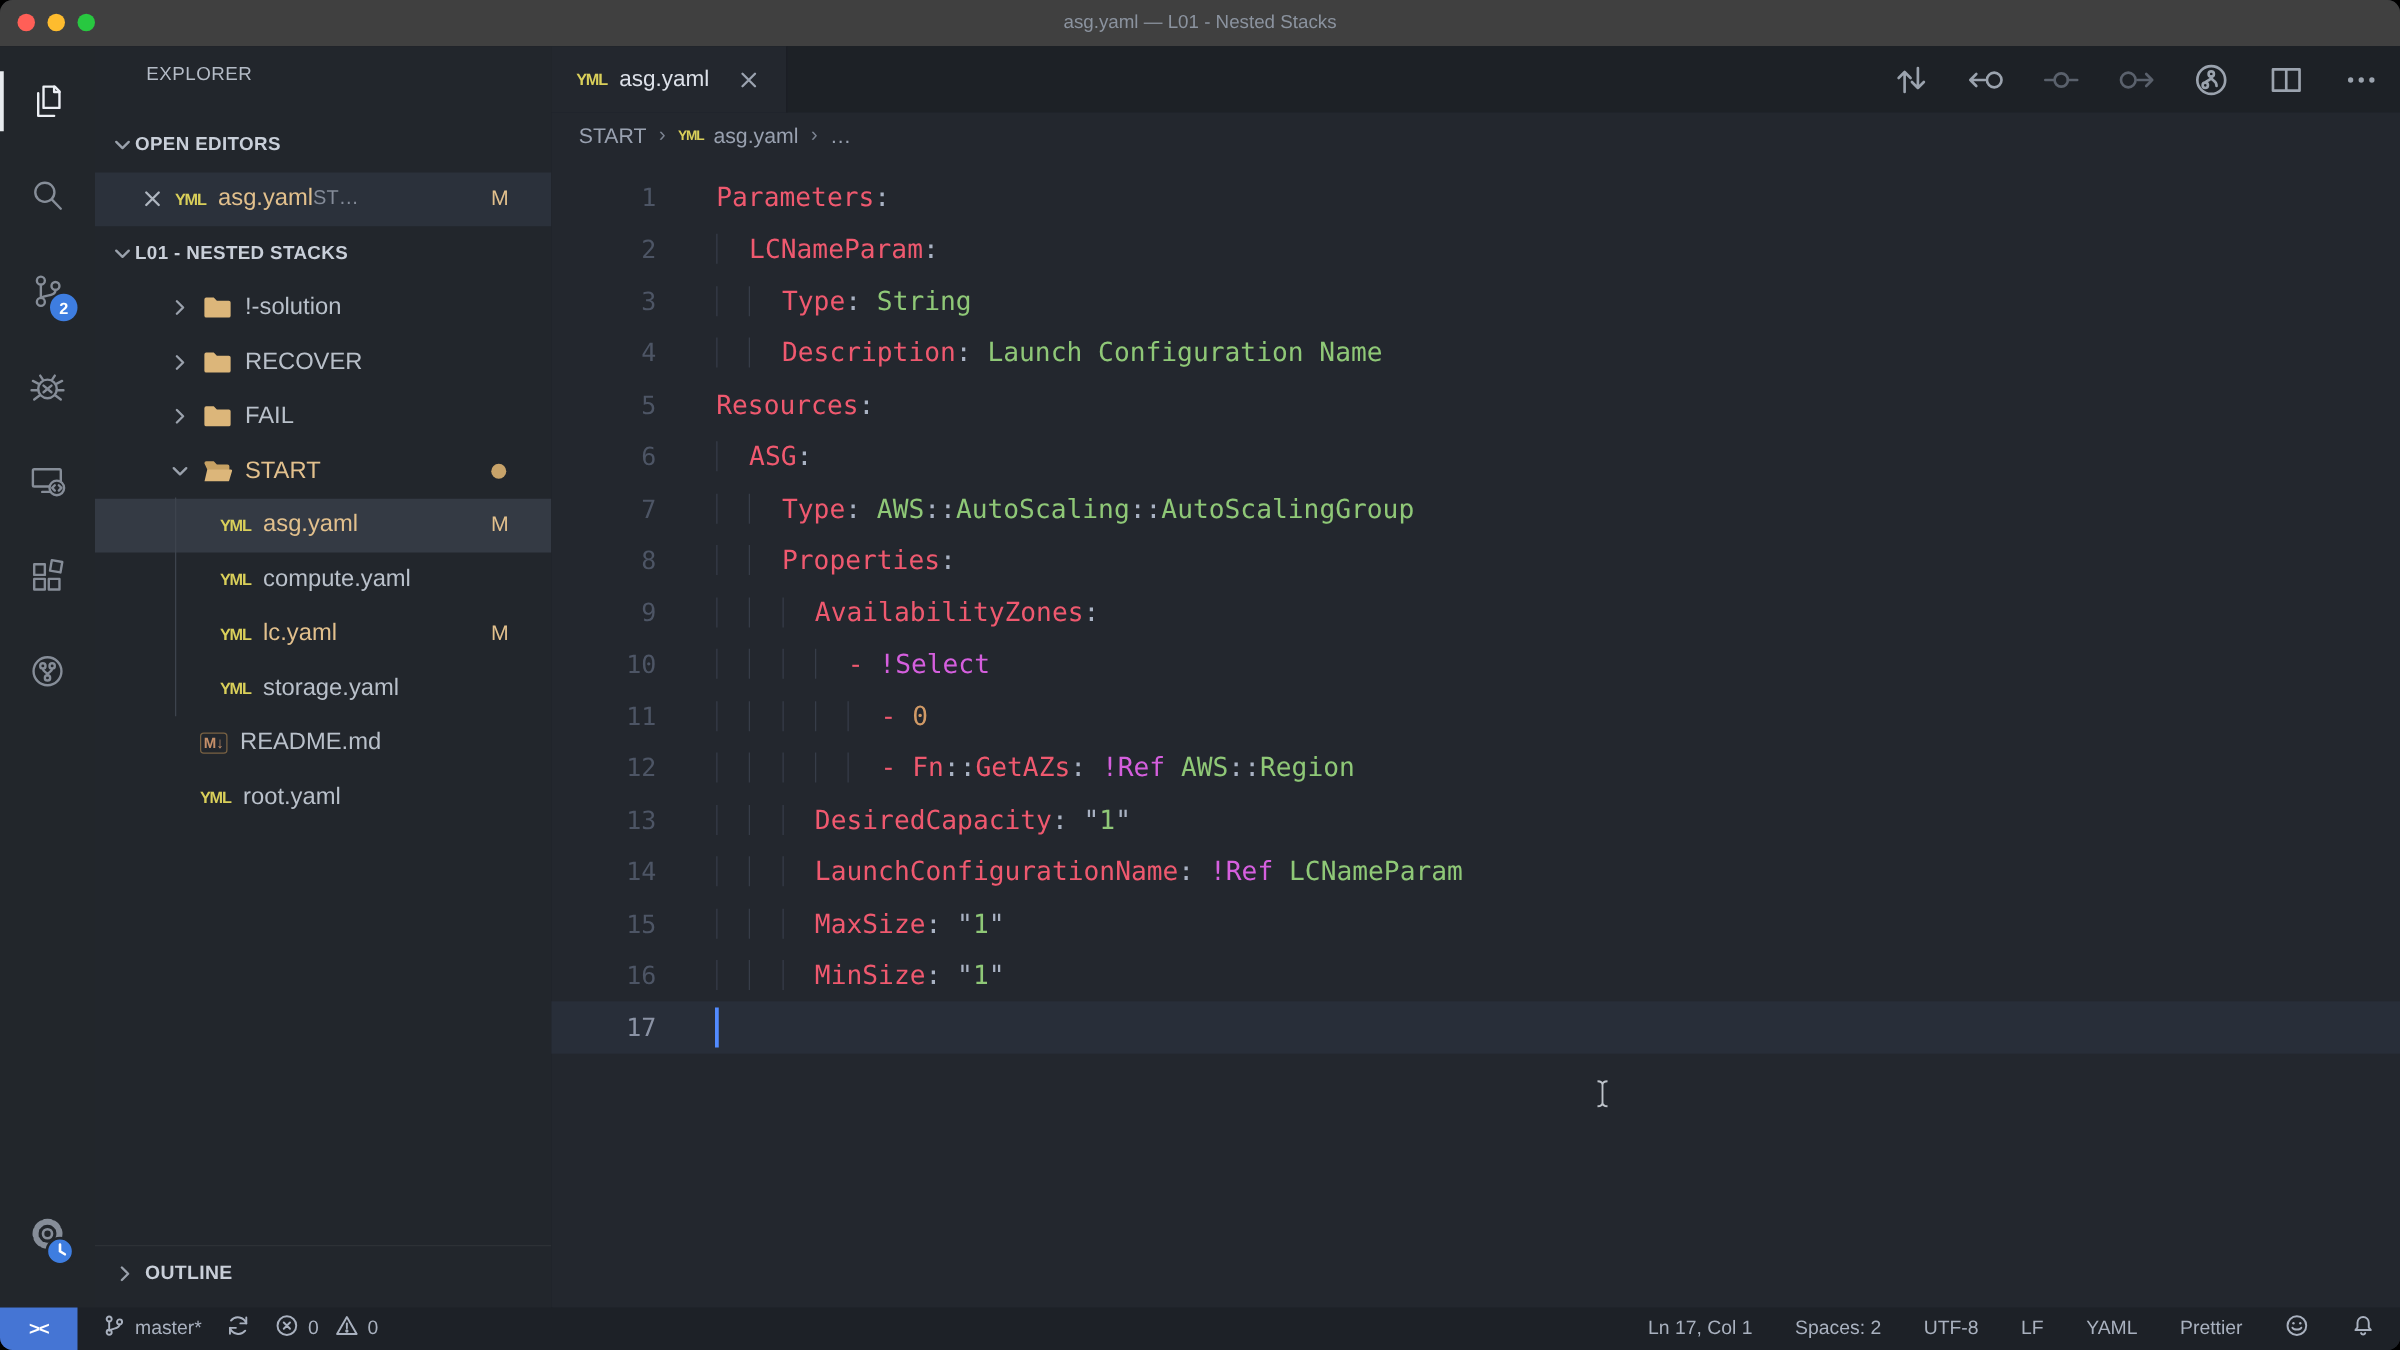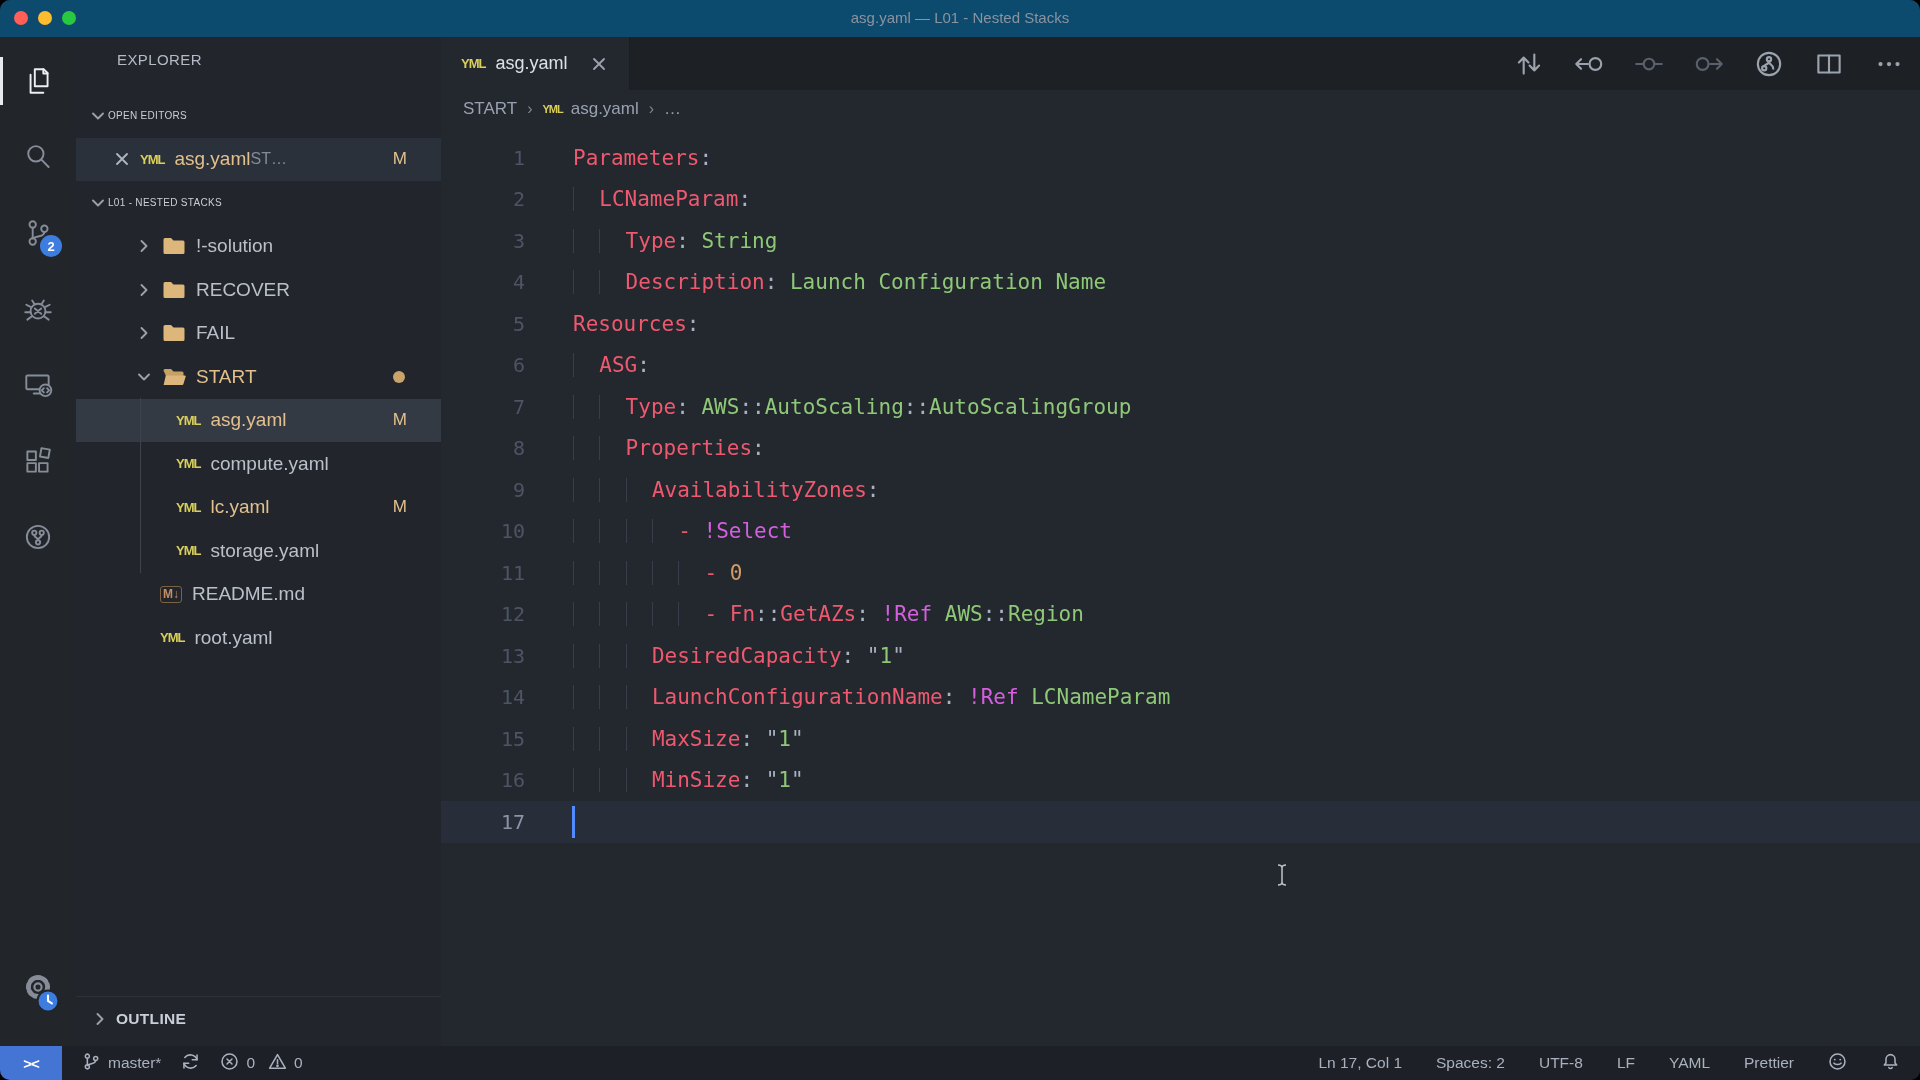--- a/index.html
+++ b/index.html
@@ -1,19 +1,19 @@
 <!DOCTYPE html>
 <html><head>
 <meta charset="utf-8">
 <style>
   html,body{margin:0;padding:0;background:#000;width:1920px;height:1080px;overflow:hidden;
     font-family:"Liberation Sans",sans-serif;-webkit-font-smoothing:antialiased;}
   .window{position:absolute;left:0;top:0;width:1920px;height:1080px;border-radius:10px;overflow:hidden;background:#23272e;}
   
-  .titlebar{position:absolute;left:0;top:0;width:100%;height:37px;background:#0c4a6e;border-bottom:1px solid #17191d;}
+  .titlebar{position:absolute;left:0;top:0;width:100%;height:37px;background:#404040;border-bottom:1px solid #17191d;}
   .tl{position:absolute;top:11px;width:14px;height:14px;border-radius:50%;}
   .titlebar .title{position:absolute;left:0;right:0;top:9px;text-align:center;font-size:15px;color:#8b939f;}
   
   .main{position:absolute;left:0;top:37px;width:1920px;height:1009px;}
   
   .activitybar{position:absolute;left:0;top:0;width:76px;height:100%;background:#22262b;}
   .ab-item{position:absolute;left:0;width:76px;height:60px;display:flex;align-items:center;justify-content:center;color:#868d98;}
   .ab-item.active{color:#eceff4;}
   .ab-item svg{width:34px;height:34px;}
   .ab-indicator{position:absolute;left:0;width:3px;height:48px;background:#e7eaee;}
@@ -30,21 +30,21 @@
   .row .icon-slot{display:inline-flex;align-items:center;margin:0 10px 0 8px;}
   .row.selected-open{background:#2b313b;}
   .row.selected-tree{background:#343a44;}
   .row .label{}
   .row .label.mod{color:#e2c08d;}
   .row .desc{color:#848b98;font-size:16px;margin-left:0;}
   .row .badge-m{margin-left:auto;margin-right:34px;color:#e2c08d;font-size:17px;}
   .row .dot{margin-left:auto;margin-right:36px;width:12px;height:12px;border-radius:50%;background:#c8a36a;}
   .row .close-x{width:20px;height:20px;color:#aeb5bf;display:inline-flex;}
   .row .close-x svg{width:20px;height:20px;}
-  .section-label{font-weight:normal;font-size:10px;color:#c9cfd9;letter-spacing:.3px;}
+  .section-label{font-weight:bold;font-size:15px;color:#c9cfd9;letter-spacing:.3px;}
   .yml-ico{font-weight:bold;font-size:13px;color:#d9cf5a;letter-spacing:-1px;}
   .md-ico{font-weight:bold;font-size:12px;color:#c58f69;border:1.5px solid #7a6243;border-radius:3px;padding:0 2px;line-height:15px;}
   .tree-guide{position:absolute;left:64px;width:1px;background:#3d434d;}
   .outline{position:absolute;left:0;bottom:5px;width:100%;height:44px;display:flex;align-items:center;
     border-top:1px solid rgba(255,255,255,.05);color:#c9cfd9;font-weight:bold;font-size:15.5px;letter-spacing:.3px;}
   .outline .chev{width:20px;height:20px;margin:0 6px 0 14px;color:#9aa1ac;}
   
   .editor{position:absolute;left:441px;top:0;right:0;bottom:0;background:#23272e;}
   .tabbar{position:absolute;left:0;top:0;right:0;height:53px;background:#1d2126;}
   .tab{position:absolute;left:0;top:0;height:53px;padding:0 20px;background:#23272e;display:flex;align-items:center;

